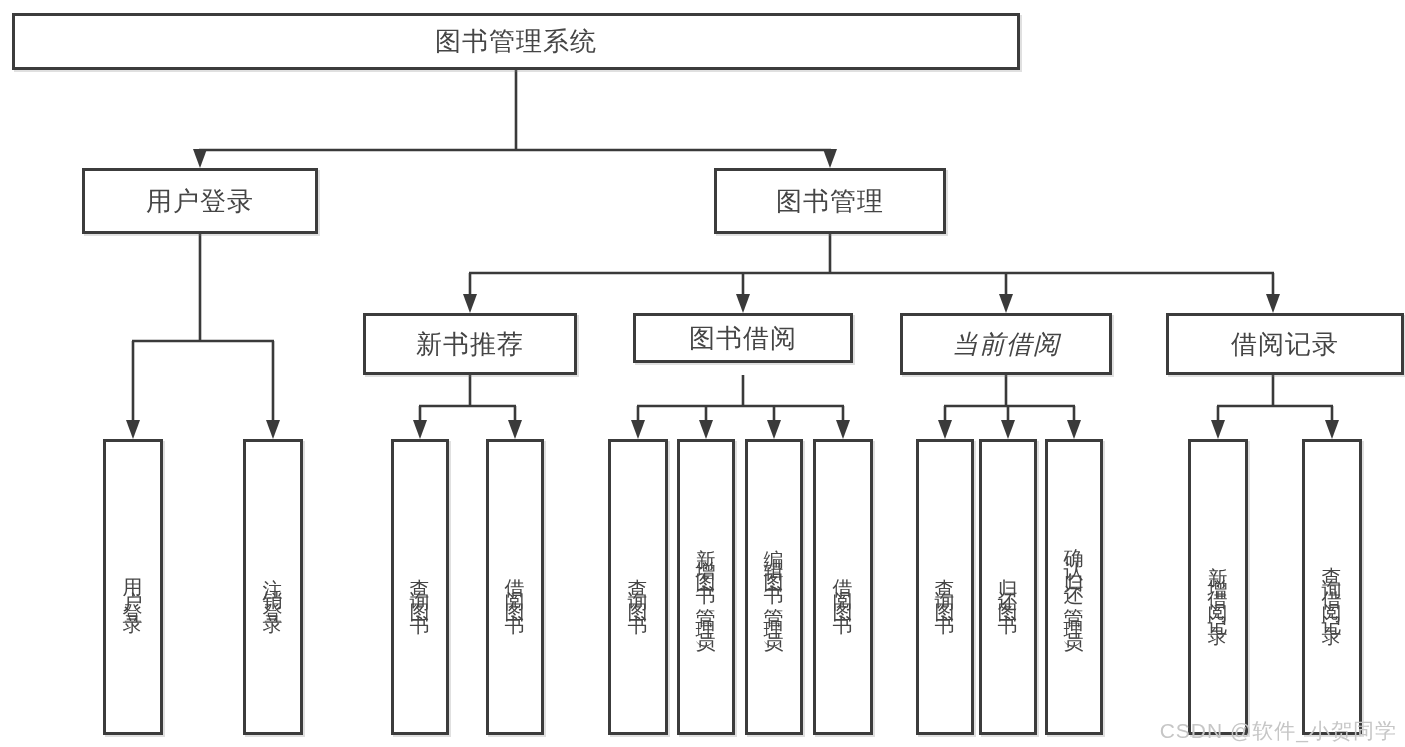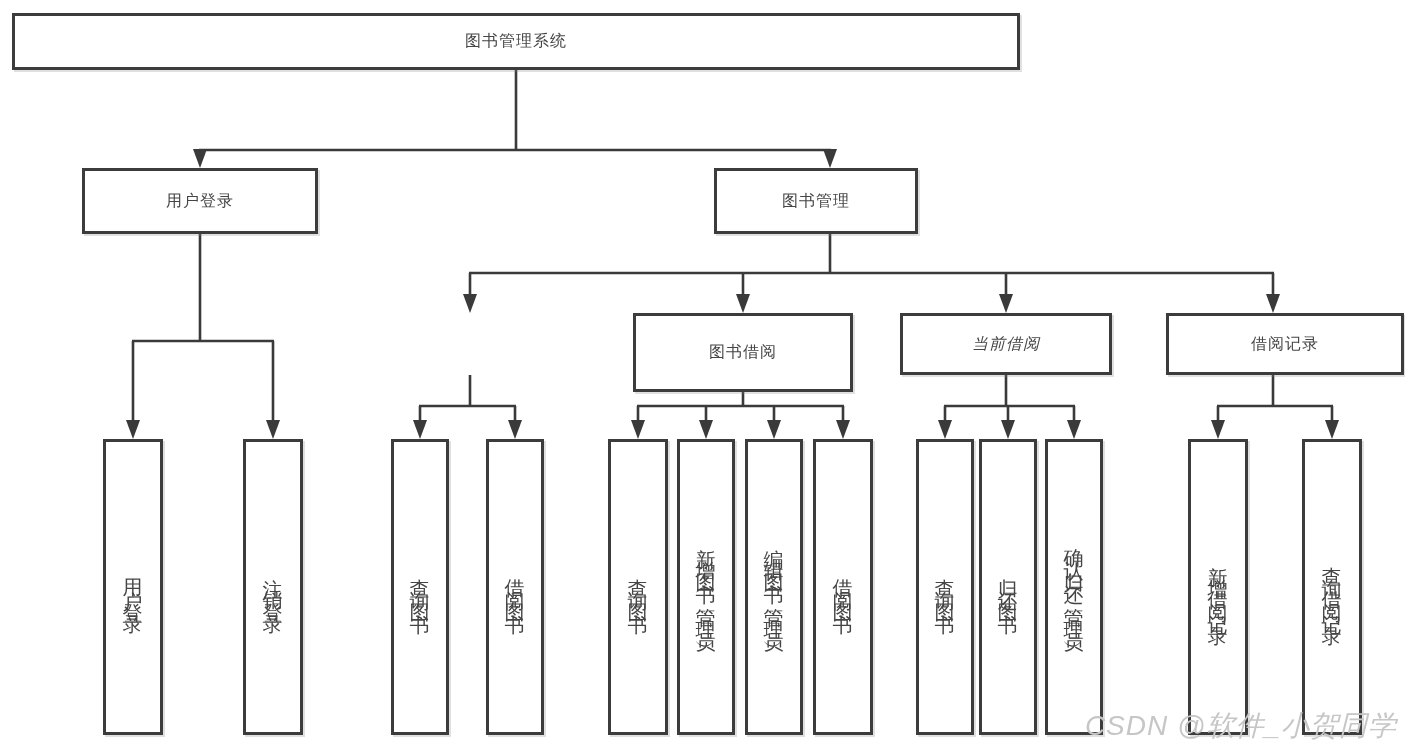--- a/index.html
+++ b/index.html
@@ -3,29 +3,29 @@
 <meta charset="utf-8">
 <style>
   html,body{margin:0;padding:0;background:#ffffff;}
   body{width:1405px;height:747px;font-family:"Liberation Sans","DejaVu Sans",sans-serif;}
   .stage{position:relative;width:1405px;height:747px;background:#ffffff;overflow:hidden;}
   .node{
     position:absolute;box-sizing:border-box;background:#ffffff;
     border:3px solid #3c3c3c;display:flex;align-items:center;justify-content:center;
     color:#454545;box-shadow:2px 2px 0 rgba(130,130,130,0.25);
   }
-  .hlabel{font-size:16px;letter-spacing:1px;white-space:nowrap;}
+  .hlabel{font-size:26px;letter-spacing:1px;white-space:nowrap;}
   .vtext{
     writing-mode:vertical-rl;text-orientation:mixed;
     font-size:20px;letter-spacing:12px;line-height:1.1;color:#454545;white-space:nowrap;
   }
   svg.connectors{position:absolute;left:0;top:0;pointer-events:none;}
   .watermark{
-    position:absolute;right:8px;bottom:2px;font-size:28px;letter-spacing:1px;
-    color:#c6c6c6;white-space:nowrap;font-style:italic;
+    position:absolute;right:8px;bottom:2px;font-size:21px;letter-spacing:1px;
+    color:#c6c6c6;white-space:nowrap;
   }
 </style>
 </head>
 <body>
 
 <div class="stage">
 
   <svg class="connectors" width="1405" height="747" viewBox="0 0 1405 747">
     <g stroke="#3a3a3a" stroke-width="2.6" fill="none">
       <path d="M516 70 V150 M199 150 H831
@@ -59,25 +59,28 @@
     </g>
   </svg>
 
   <div class="node" style="left:12px;top:13px;width:1008px;height:57px;">
     <span class="hlabel">图书管理系统</span>
   </div>
 
   <div class="node" style="left:82px;top:168px;width:236px;height:66px;">
     <span class="hlabel">用户登录</span>
   </div>
-  <div class="node" style="left:714px;top:168px;width:204px;height:66px;">
+  <div class="node" style="left:714px;top:168px;width:232px;height:66px;">
     <span class="hlabel">图书管理</span>
   </div>
 
-  <div class="node" style="left:633px;top:313px;width:220px;height:79px;align-items:center;">
+  <div class="node" style="left:363px;top:313px;width:214px;height:62px;">
+    <span class="hlabel">新书推荐</span>
+  </div>
+  <div class="node" style="left:633px;top:313px;width:220px;height:50px;align-items:center;">
     <span class="hlabel">图书借阅</span>
   </div>
   <div class="node" style="left:900px;top:313px;width:212px;height:62px;font-style:italic;">
     <span class="hlabel">当前借阅</span>
   </div>
   <div class="node" style="left:1166px;top:313px;width:238px;height:62px;">
     <span class="hlabel">借阅记录</span>
   </div>
 
   <div class="node" style="left:103px;top:439px;width:60px;height:296px;">

